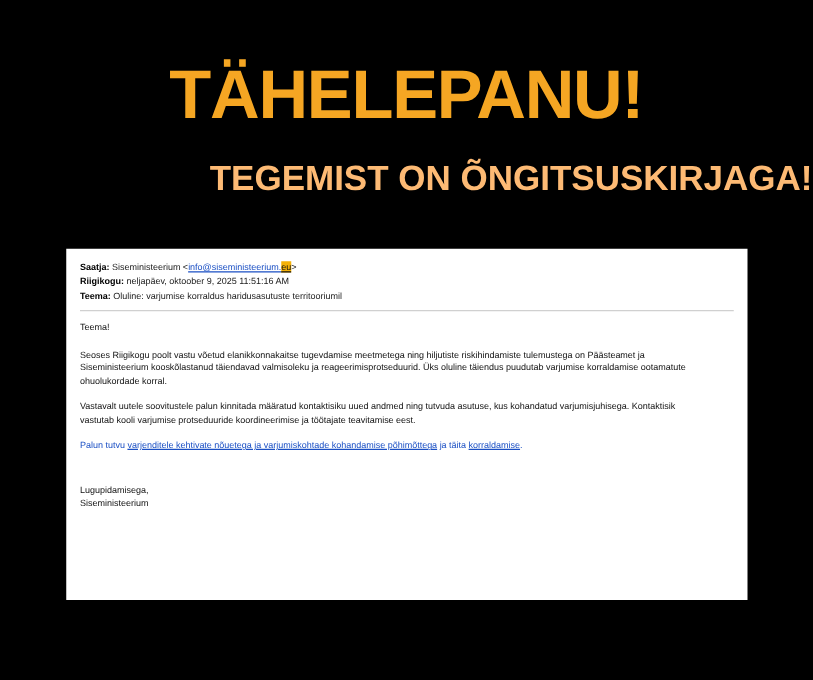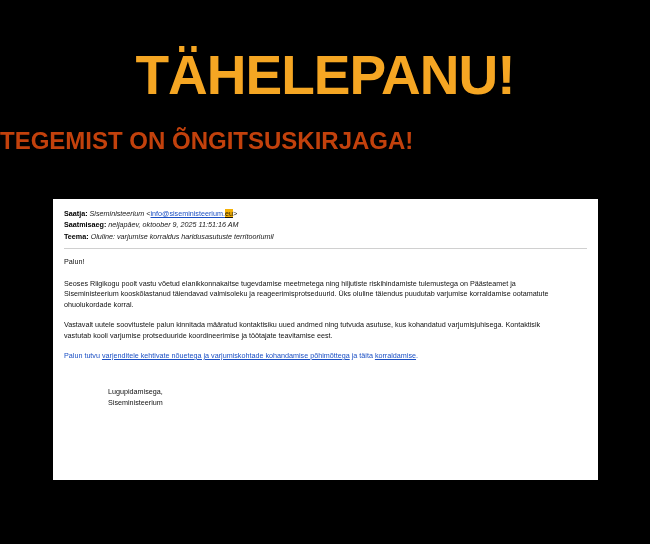--- a/index.html
+++ b/index.html
@@ -31,24 +31,24 @@
     letter-spacing: -1px;
     line-height: 1;
     font-family: "Liberation Sans", sans-serif;
     white-space: nowrap;
   }
   .subheadline {
     position: absolute;
     top: 128px;
     left: 0;
     width: 650px;
-    text-align: left;
-    color: #c2410c;
+    text-align: right;
+    color: #fdba74;
     font-weight: bold;
-    font-size: 24px;
+    font-size: 28px;
     line-height: 1.1;
     font-family: "Liberation Sans", sans-serif;
     white-space: nowrap;
   }
   .email-card {
     position: absolute;
     left: 53px;
     top: 199px;
     width: 545px;
     height: 281px;
@@ -65,21 +65,20 @@
   .hdr-line {
     margin: 0 0 1px 0;
     white-space: nowrap;
   }
   .hdr-label {
     font-weight: bold;
     color: #000;
   }
   .hdr-val {
     color: #1a1a1a;
-    font-style: italic;
   }
   .addr-link {
     color: #1a4fc4;
     text-decoration: underline;
   }
   .addr-hl {
     background: #F5B106;
     color: #111;
     text-decoration: underline;
     margin-top: 34px;
@@ -97,54 +96,53 @@
     text-align: left;
     max-width: 505px;
   }
   .para-link {
     color: #1a4fc4;
     margin-top: 36px;
   }
   .para-link u { text-decoration: underline; text-align: right; }
   .signoff {
     margin-top: 26px;
-    margin-left: 44px;
   }
   .signoff div { margin: 0; }
 </style>
 </head>
 <body>
 
 <div class="page">
 
   <div class="headline">TÄHELEPANU!</div>
   <div class="subheadline">TEGEMIST ON ÕNGITSUSKIRJAGA!</div>
 
   <div class="email-card">
     <div class="email-inner">
 
       <div class="hdr-line">
         <span class="hdr-label">Saatja:</span>
         <span class="hdr-val">Siseministeerium &lt;</span><span class="addr-link">info@siseministeerium.</span><span class="addr-hl">eu</span><span class="hdr-val">&gt;</span>
       </div>
 
       <div class="hdr-line">
-        <span class="hdr-label">Saatmisaeg:</span>
+        <span class="hdr-label">Riigikogu:</span>
         <span class="hdr-val">neljapäev, oktoober 9, 2025 11:51:16 AM</span>
       </div>
 
 
       <div class="hdr-line">
         <span class="hdr-label">Teema:</span>
         <span class="hdr-val">Oluline: varjumise korraldus haridusasutuste territooriumil</span>
       </div>
 
       <hr class="divider">
 
-      <div class="greet">Palun!</div>
+      <div class="greet">Teema!</div>
 
       <div class="para">Seoses Riigikogu poolt vastu võetud elanikkonnakaitse tugevdamise meetmetega ning hiljutiste riskihindamiste tulemustega on Päästeamet ja Siseministeerium kooskõlastanud täiendavad valmisoleku ja reageerimisprotseduurid. Üks oluline täiendus puudutab varjumise korraldamise ootamatute ohuolukordade korral.</div>
       <div class="para">Vastavalt uutele soovitustele palun kinnitada määratud kontaktisiku uued andmed ning tutvuda asutuse, kus kohandatud varjumisjuhisega. Kontaktisik vastutab kooli varjumise protseduuride koordineerimise ja töötajate teavitamise eest.</div>
 
       <div class="para">
         <span class="para-link">Palun tutvu </span><span class="para-link"><u>varjenditele kehtivate nõuetega ja varjumiskohtade kohandamise põhimõttega</u></span><span class="para-link"> ja täita </span><span class="para-link"><u>korraldamise</u></span><span class="para-link">.</span>
       </div>
 
       <div class="signoff">
         <div>Lugupidamisega,</div>

